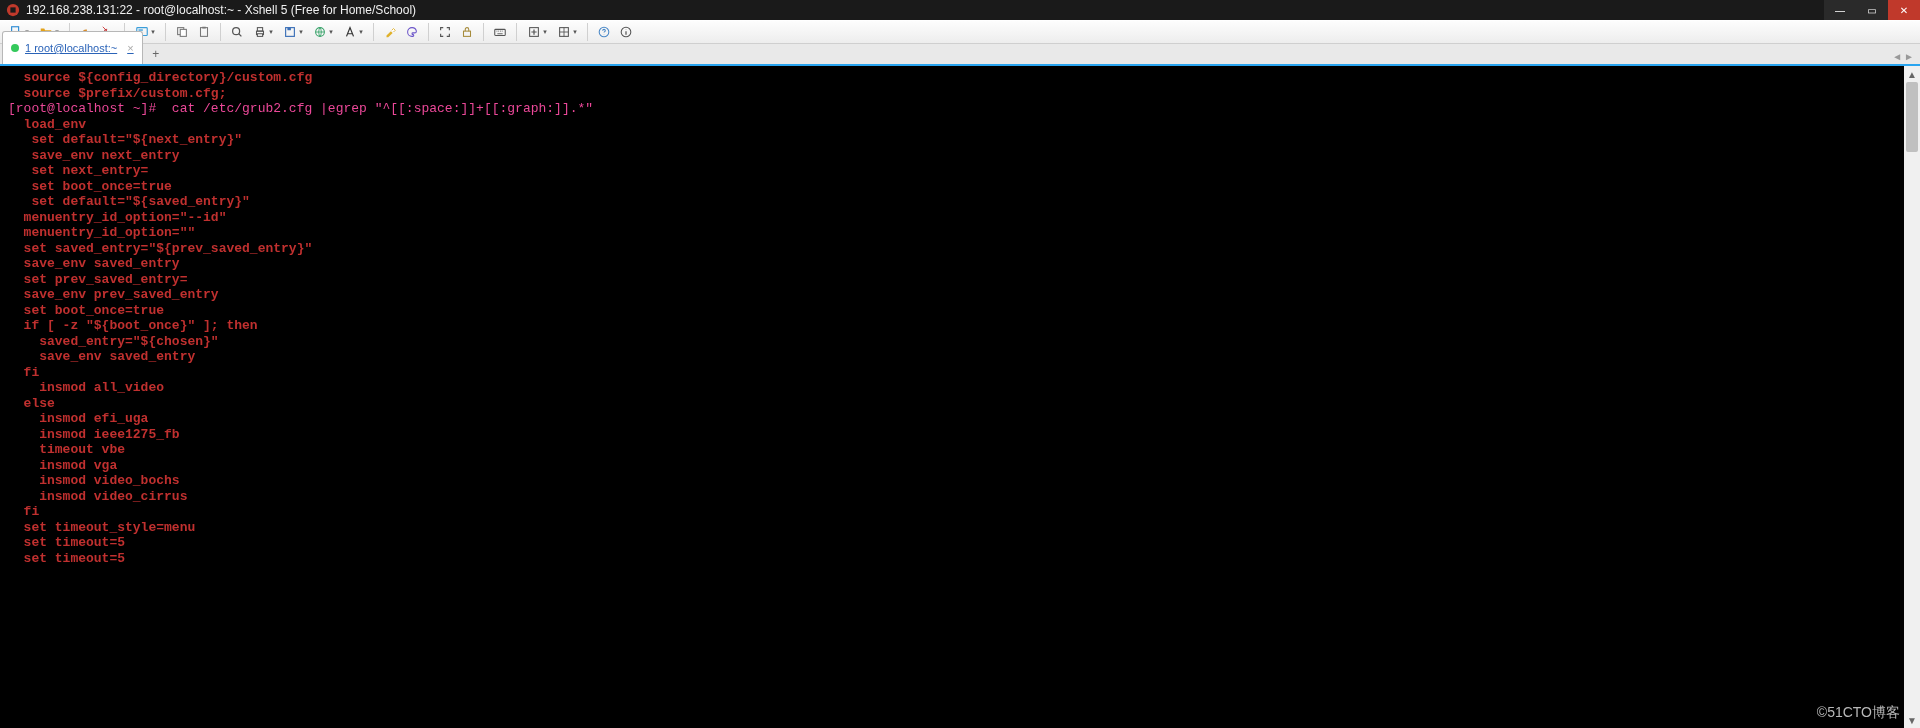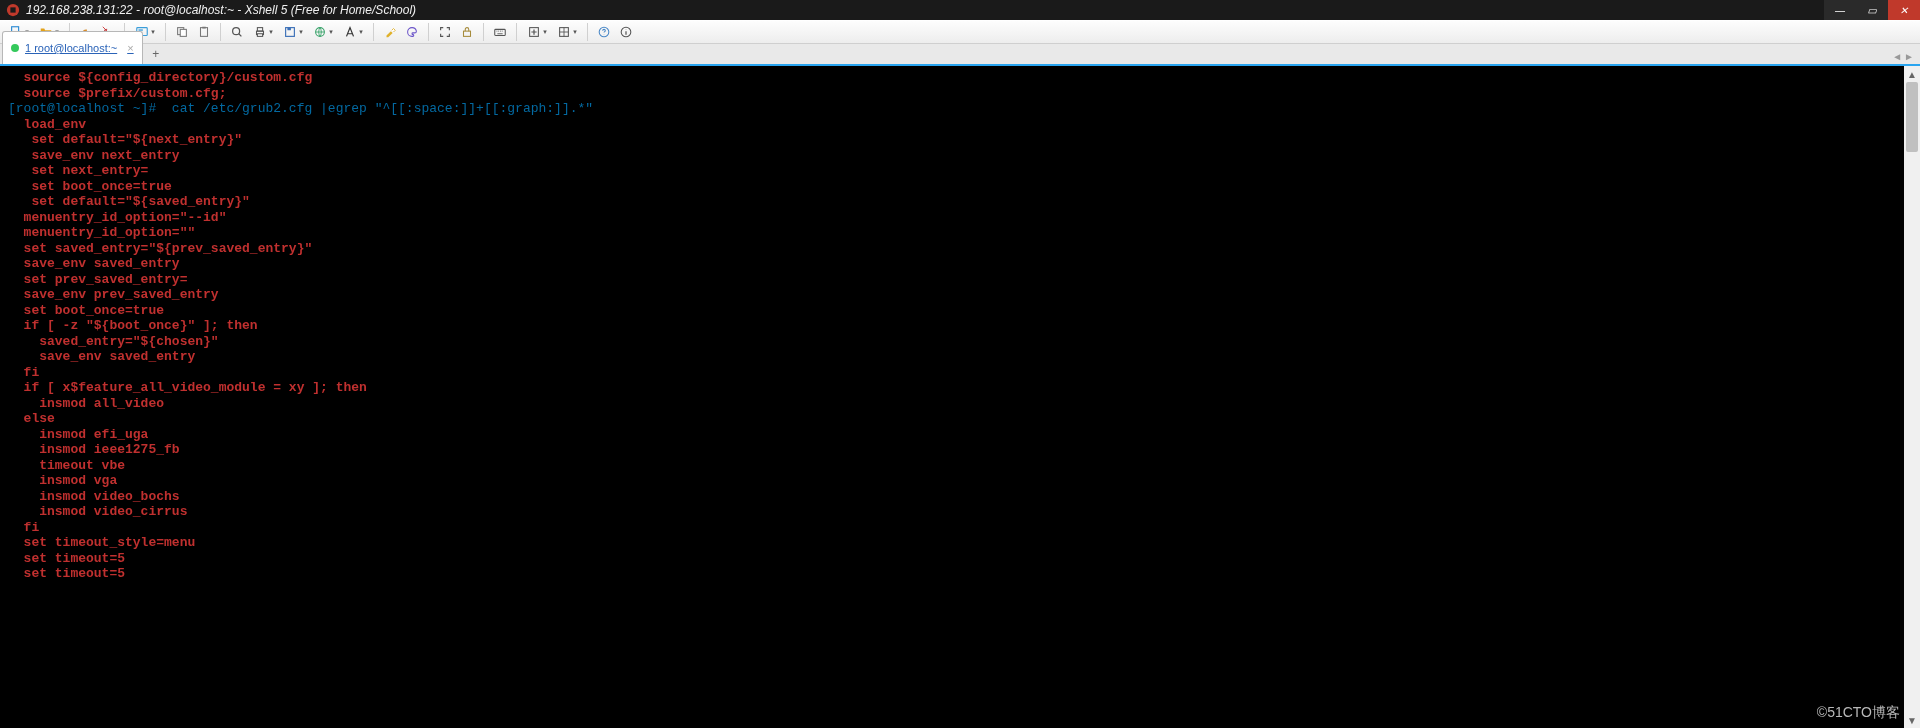--- a/index.html
+++ b/index.html
@@ -1,17 +1,17 @@
 <!DOCTYPE html>
 <html><head>
 <meta charset="utf-8">
 <style>
   * { margin: 0; padding: 0; box-sizing: border-box; }
   html, body { width: 1920px; height: 728px; font-family: "Segoe UI", Tahoma, sans-serif; font-size: 12px; background: #000; overflow: hidden; }
-  .titlebar { height: 20px; background: #1a1a1a; color: #e8e8e8; display: flex; align-items: center; padding: 0 6px; position: relative; font-style: italic; }
+  .titlebar { height: 20px; background: #1a1a1a; color: #e8e8e8; display: flex; align-items: center; padding: 0 6px; position: relative; }
   .titlebar .icon { width: 14px; height: 14px; margin-right: 6px; }
   .titlebar .title-text { flex: 0 0 auto; font-size: 12px; color: #f0f0f0; }
   .win-controls { position: absolute; right: 0; top: 0; height: 20px; display: flex; }
   .win-btn { width: 32px; height: 20px; display: flex; align-items: center; justify-content: center; color: #fff; font-size: 10px; }
   .win-btn.close { background: #c0392b; }
   .win-btn.max, .win-btn.min { background: #2a2a2a; }
   .toolbar { height: 24px; background: linear-gradient(#fdfdfd,#ededed); border-top: 1px solid #fff; border-bottom: 1px solid #cfcfcf; display: flex; align-items: center; padding: 0 6px; gap: 4px; }
   .tbtn { width: 18px; height: 18px; display: flex; align-items: center; justify-content: center; border-radius: 2px; color: #444; }
   .tbtn.dd::after { content: "▾"; font-size: 7px; margin-left: 2px; color: #555; }
   .tbtn.dd { width: 26px; }
@@ -19,21 +19,21 @@
   .tsep { width: 1px; height: 18px; background: #d0d0d0; margin: 0 3px; }
   .tabbar { height: 22px; background: #e9e9e9; border-bottom: 2px solid #2aa5f0; display: flex; align-items: flex-end; padding-left: 2px; position: relative; }
   .tab { height: 33px; background: #fff; border: 1px solid #b7b7b7; border-bottom: none; border-radius: 3px 3px 0 0; display: flex; align-items: center; padding: 0 8px; gap: 6px; font-size: 11px; color: #2a63b8; text-decoration: underline; }
   .tab .dot { width: 8px; height: 8px; background: #35c95c; border-radius: 50%; }
   .tab .tclose { color: #a8a8a8; font-size: 11px; margin-left: 4px; text-decoration: none; }
   .tab-add { width: 18px; height: 18px; margin-left: 4px; color: #666; display: flex; align-items: center; justify-content: center; position: relative; top: -1px;}
   .tab-nav { position: absolute; right: 6px; bottom: 2px; display: flex; gap: 2px; color: #999; font-size: 10px; }
   .terminal { background: #000; height: calc(728px - 20px - 24px - 22px); padding: 4px 8px 4px 8px; overflow: hidden; position: relative; font-family: "Consolas","Courier New",monospace; font-size: 13px; line-height: 15.5px; }
   .line { white-space: pre; }
   .hl { color: #c0302f; font-weight: bold; }
-  .prompt { color: #0369a1; }
+  .prompt { color: #ec4899; }
   .scrollbar { position: absolute; right: 0; top: 66px; bottom: 0; width: 16px; background: #f0f0f0; }
   .scrollbar .arrow { width: 16px; height: 16px; display: flex; align-items: center; justify-content: center; color: #666; font-size: 10px; background: #f0f0f0; }
   .scrollbar .track { position: absolute; top: 16px; bottom: 16px; left: 0; right: 0; background: #f0f0f0; }
   .scrollbar .thumb { position: absolute; left: 2px; right: 2px; top: 0; height: 70px; background: #c0c0c0; border-radius: 2px; }
   .scrollbar .arrow.bottom { position: absolute; bottom: 0; }
   .watermark { position: absolute; right: 20px; bottom: 6px; color: #b8b8b8; font-family: "Segoe UI",sans-serif; font-size: 14px; font-weight: 500; }
 </style>
 </head>
 <body>
 
@@ -213,21 +213,20 @@
     <div class="line hl">  menuentry_id_option=""</div>
     <div class="line hl">  set saved_entry="${prev_saved_entry}"</div>
     <div class="line hl">  save_env saved_entry</div>
     <div class="line hl">  set prev_saved_entry=</div>
     <div class="line hl">  save_env prev_saved_entry</div>
     <div class="line hl">  set boot_once=true</div>
     <div class="line hl">  if [ -z "${boot_once}" ]; then</div>
     <div class="line hl">    saved_entry="${chosen}"</div>
     <div class="line hl">    save_env saved_entry</div>
     <div class="line hl">  fi</div>
-    <div class="line hl">  if [ x$feature_all_video_module = xy ]; then</div>
     <div class="line hl">    insmod all_video</div>
     <div class="line hl">  else</div>
     <div class="line hl">    insmod efi_uga</div>
     <div class="line hl">    insmod ieee1275_fb</div>
     <div class="line hl">    timeout vbe</div>
     <div class="line hl">    insmod vga</div>
     <div class="line hl">    insmod video_bochs</div>
     <div class="line hl">    insmod video_cirrus</div>
     <div class="line hl">  fi</div>
     <div class="line hl">  set timeout_style=menu</div>

